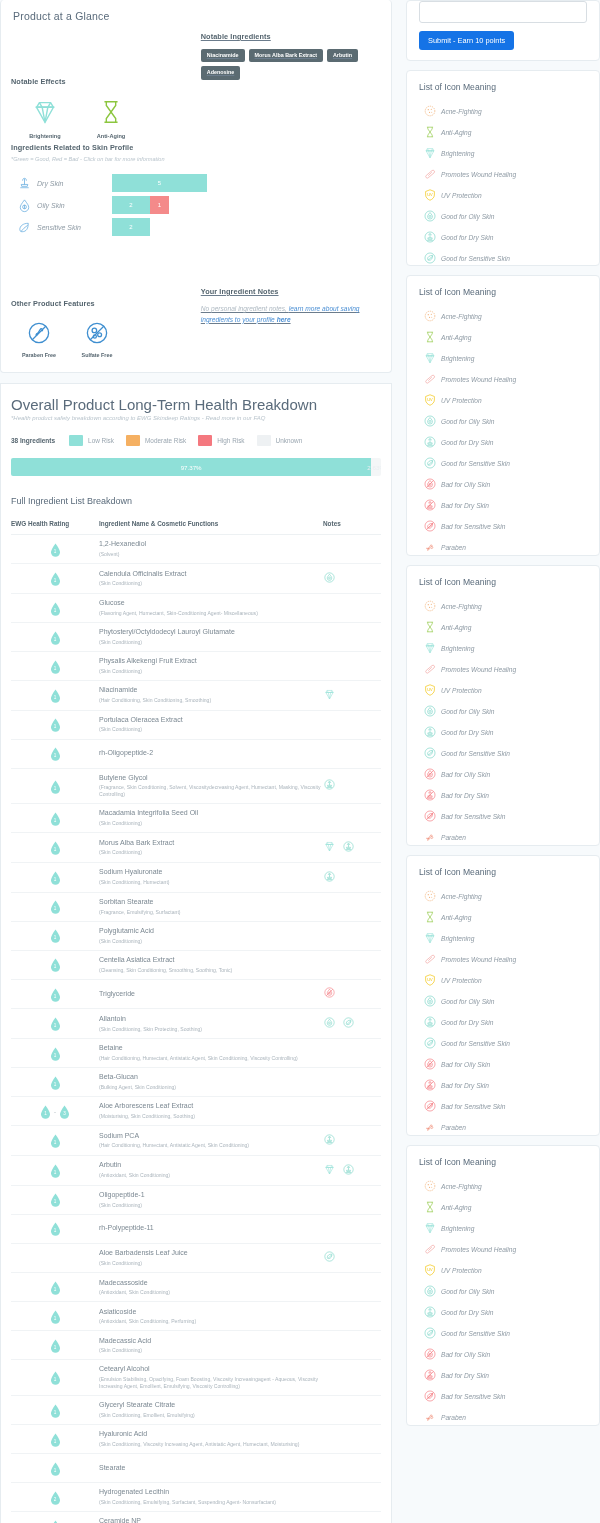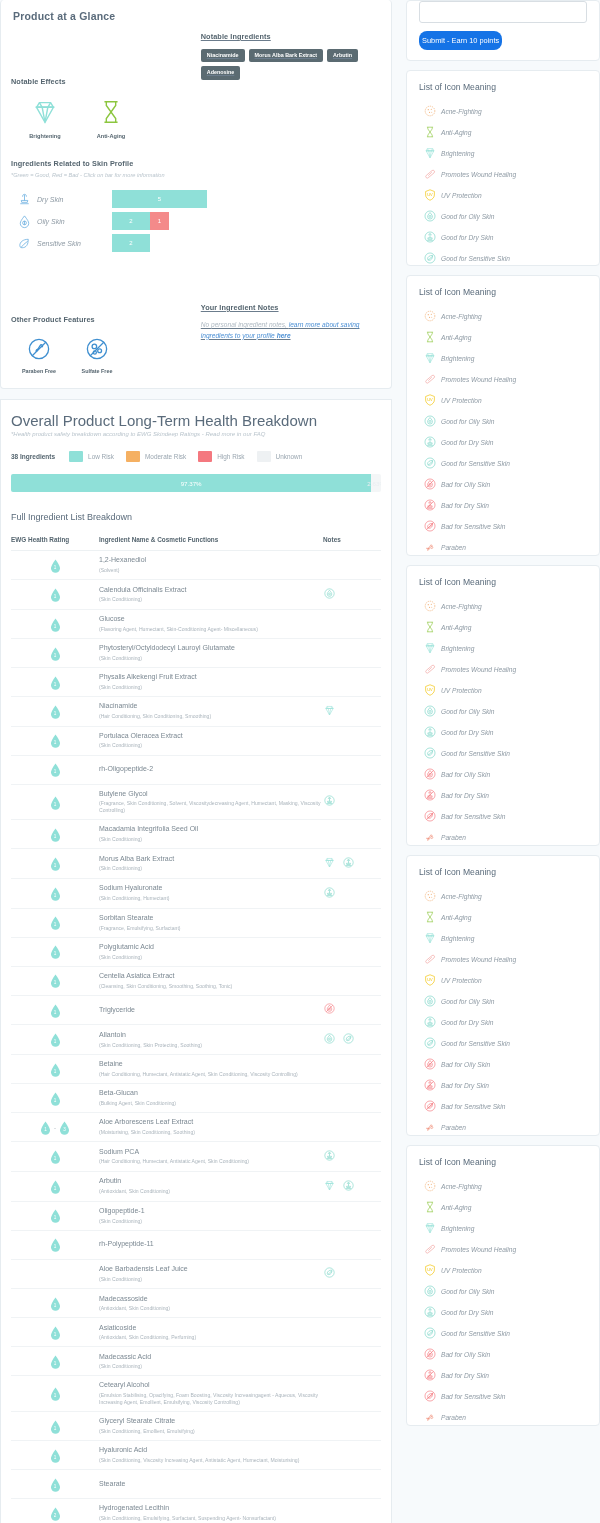--- a/index.html
+++ b/index.html
@@ -17,39 +17,39 @@
   .right-col { width:200px; flex:0 0 200px; padding-left:6px; }
 
   .card {
     background:#fff;
     border:1px solid #e6ecf0;
     border-radius:4px;
   }
 
   
   #glance-card { margin:0 8px 10px 0; padding:8px 10px 14px 10px; border-top:none; }
-  .glance-title { font-size:10.5px; color:#5a6b7b; margin:2px 0 10px 2px; letter-spacing:.2px;font-weight:bold; }
+  .glance-title { font-size:10.5px; color:#5a6b7b; margin:2px 0 10px 2px; letter-spacing:.2px; }
   .sec-head { font-size:7.3px; font-weight:bold; color:#55656f; margin:0 0 8px 0; letter-spacing:.1px; }
   .glance-row { display:flex; }
   .gl-a { width:200px;margin-top:45px; }
   .gl-b { width:190px;text-decoration:underline; }
 
   .effects { display:flex; gap:22px; padding-left:12px; }
   .effect { width:44px; text-align:center; }
   .effect .eff-ico { height:36px; display:flex; align-items:center; justify-content:center; }
   .effect .eff-lbl { font-size:5.6px; font-weight:bold; color:#55656f; margin-top:3px; }
 
   .tags { display:flex; gap:4px; flex-wrap:wrap; }
   .tag {
     background:#5b6b72; color:#fff; font-size:5.4px; font-weight:bold;
     padding:4px 6px; border-radius:2px; white-space:nowrap; line-height:1;
     display:inline-block;
   }
 
-  .skin-head { margin-top:20px; }
+  .skin-head { margin-top:4px; }
   .skin-note { font-size:5.6px; font-style:italic; color:#b9c4cc; margin:-4px 0 10px 0; }
   .skin-rows { }
   .skin-row { display:flex; align-items:center; height:22px; }
   .skin-ico { width:26px; flex:0 0 26px; display:flex; align-items:center; justify-content:center; }
   .skin-name { width:75px; flex:0 0 75px; font-size:7px; font-style:italic; color:#8e9aa4; }
   .bars { display:flex; height:18px; }
   .bar { display:flex; align-items:center; justify-content:center; font-size:6px; color:#fff; }
   .bar.good { background:#8fe0d8; }
   .bar.bad  { background:#f48a8a; }
 
@@ -100,22 +100,22 @@
     font-size:4.6px; color:#fff; padding-top:3px;
   }
   .dsep { font-size:6px; color:#aab4bc; margin:0 3px; vertical-align:middle; }
   .note-ic { display:inline-block; margin-right:6px; vertical-align:middle; }
 
   
   .r-card { margin-bottom:9px; padding:11px 12px 24px 12px; overflow:hidden; }
   #submit-card { padding:0 12px 10px 12px; }
   .ta-box { width:100%; height:22px; border:1px solid #d8dee3; border-radius:3px; background:#fff; }
   .submit-btn {
-    margin-top:8px; background:#1573e6; color:#fff; border:none; border-radius:8px;
-    font-size:7.4px; padding:5px 3px; font-family:"Liberation Sans", sans-serif; cursor:pointer;
+    margin-top:8px; background:#1573e6; color:#fff; border:none; border-radius:3px;
+    font-size:7.4px; padding:5px 9px; font-family:"Liberation Sans", sans-serif; cursor:pointer;
   }
   .r-title { font-size:8.6px; color:#5a6b7b; margin:0 0 12px 0; }
   .leg-row { display:flex; align-items:center; margin-bottom:7px; }
   .leg-ico { width:22px; flex:0 0 22px; display:flex; align-items:center; justify-content:center; }
   .leg-txt { font-size:6.6px; font-style:italic; color:#8e9aa4; }
   .clip-1 { height:196px; }
   .clip-2 { height:281px; }
   .clip-3 { height:281px; }
   .clip-4 { height:281px; }
   .clip-5 { height:281px; }

